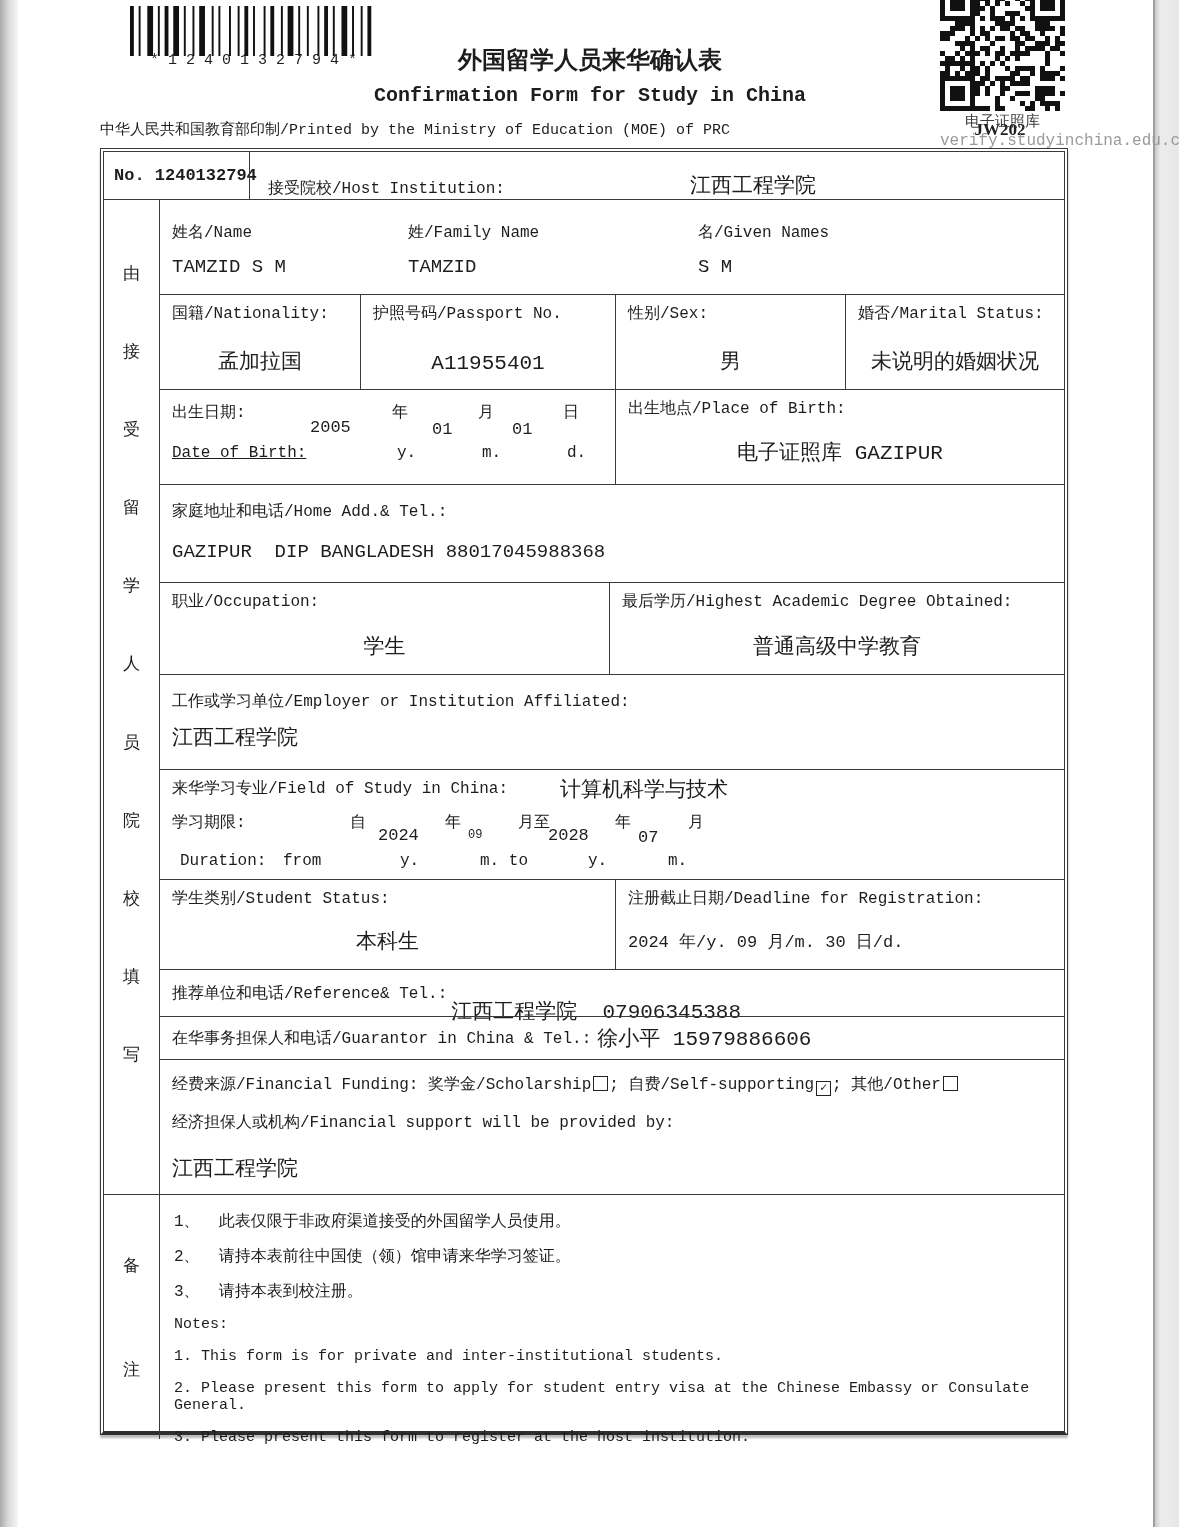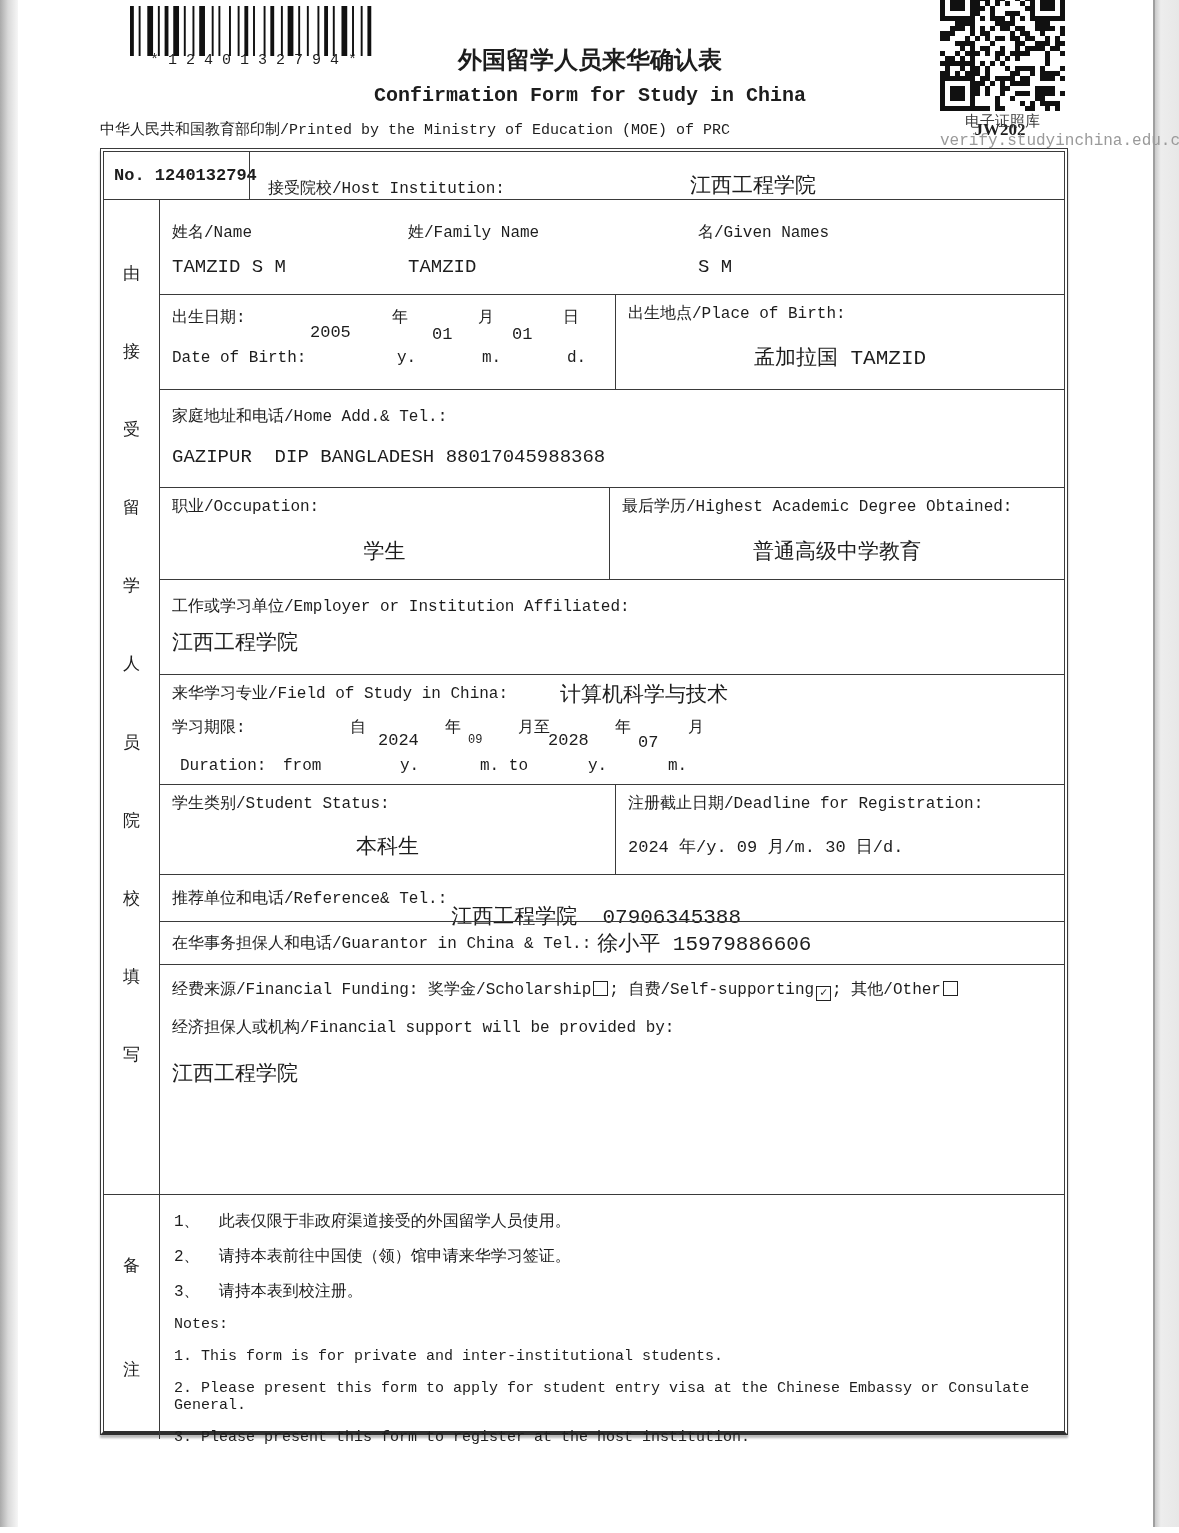--- a/index.html
+++ b/index.html
@@ -481,38 +481,56 @@
           <div class="cell" style="flex:1;">
             <span class="abs lbl" style="left:12px;top:22px;">姓名/Name</span>
             <span class="abs lbl" style="left:248px;top:22px;">姓/Family Name</span>
             <span class="abs lbl" style="left:538px;top:22px;">名/Given Names</span>
             <span class="abs val-md" style="left:12px;top:56px;">TAMZID S M</span>
             <span class="abs val-md" style="left:248px;top:56px;">TAMZID</span>
             <span class="abs val-md" style="left:538px;top:56px;">S M</span>
           </div>
         </div>
 
+        <div class="row r-nat">
+          <div class="cell pad" style="width:200px;">
+            <span class="lbl">国籍/Nationality:</span>
+            <div class="center-val val-lg">孟加拉国</div>
+          </div>
+          <div class="cell pad" style="width:255px;">
+            <span class="lbl">护照号码/Passport No.</span>
+            <div class="center-val val-lg">A11955401</div>
+          </div>
+          <div class="cell pad" style="width:230px;">
+            <span class="lbl">性别/Sex:</span>
+            <div class="center-val val-lg">男</div>
+          </div>
+          <div class="cell pad" style="flex:1;">
+            <span class="lbl">婚否/Marital Status:</span>
+            <div class="center-val val-lg">未说明的婚姻状况</div>
+          </div>
+        </div>
 
         <div class="row r-birth">
           <div class="cell" style="width:455px;">
             <span class="abs lbl" style="left:12px;top:12px;">出生日期:</span>
             <span class="abs lbl" style="left:232px;top:12px;">年</span>
             <span class="abs lbl" style="left:318px;top:12px;">月</span>
             <span class="abs lbl" style="left:403px;top:12px;">日</span>
             <span class="abs" style="left:150px;top:28px;font-size:17px;">2005</span>
             <span class="abs" style="left:272px;top:30px;font-size:17px;">01</span>
             <span class="abs" style="left:352px;top:30px;font-size:17px;">01</span>
-            <span class="abs lbl" style="left:12px;top:54px;">Date of Birth:</span>
+            <span class="abs lbl" style="left:12px;top:54px;text-decoration:underline;">Date of Birth:</span>
             <span class="abs lbl" style="left:237px;top:54px;">y.</span>
             <span class="abs lbl" style="left:322px;top:54px;">m.</span>
             <span class="abs lbl" style="left:407px;top:54px;">d.</span>
           </div>
           <div class="cell pad" style="flex:1;">
             <span class="lbl">出生地点/Place of Birth:</span>
-            <div class="center-val val-lg" style="bottom:18px;">孟加拉国 TAMZID</div>
+            <div class="center-val val-lg" style="bottom:18px;">电子证照库 GAZIPUR</div>
           </div>
         </div>
 
         <div class="row r-home">
           <div class="cell" style="flex:1;">
             <span class="abs lbl" style="left:12px;top:16px;">家庭地址和电话/Home Add.&amp; Tel.:</span>
             <span class="abs val-md ws-pre" style="left:12px;top:56px;">GAZIPUR  DIP BANGLADESH 88017045988368</span>
           </div>
         </div>
 

